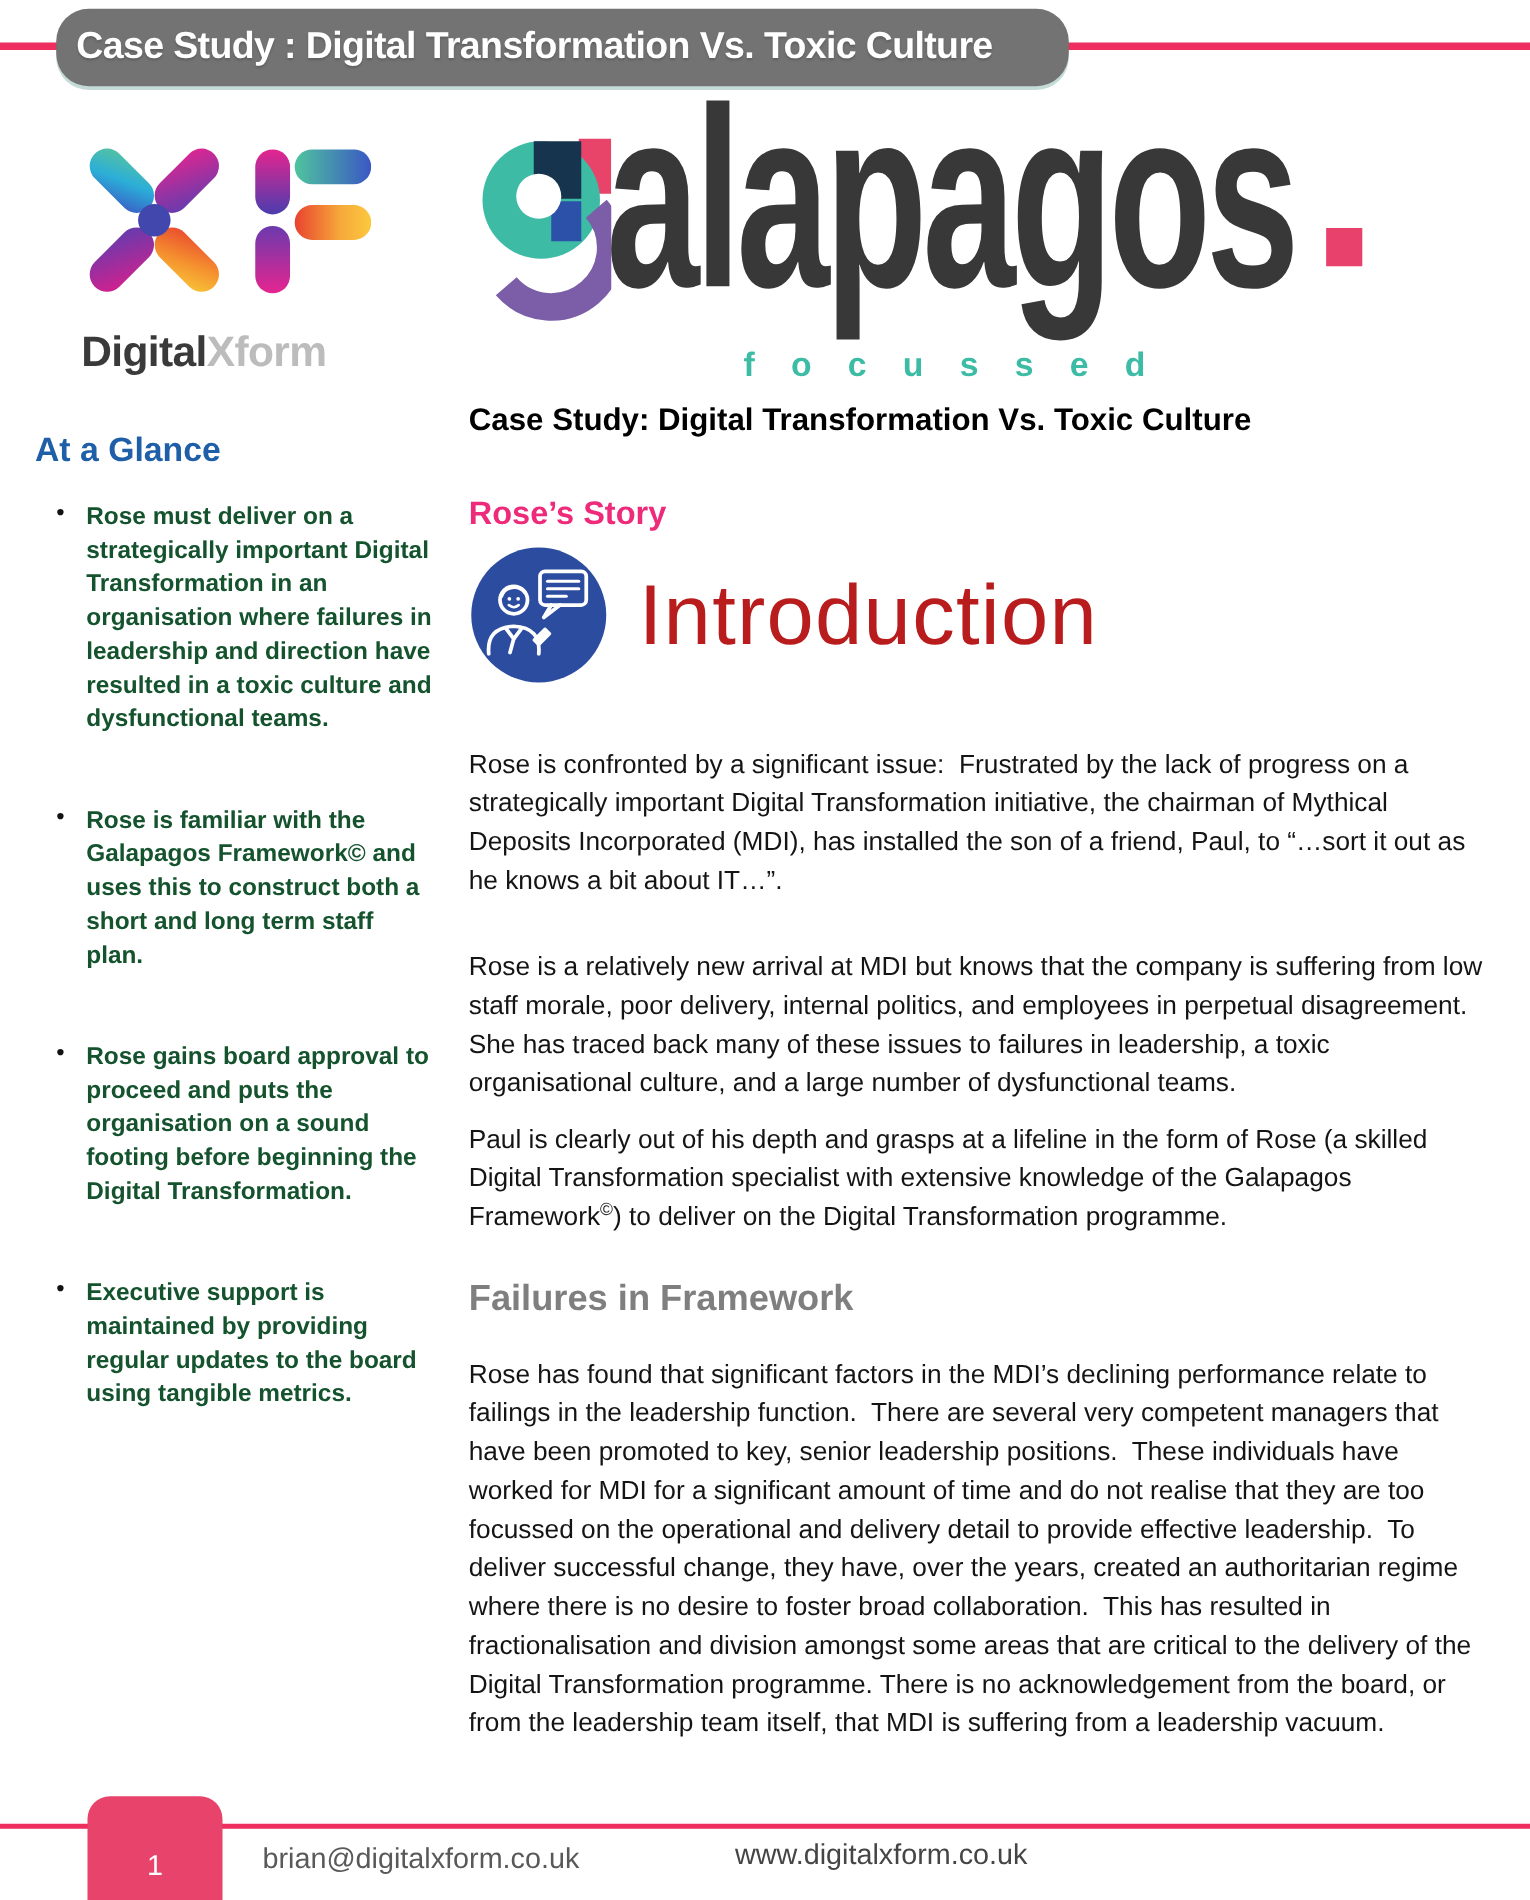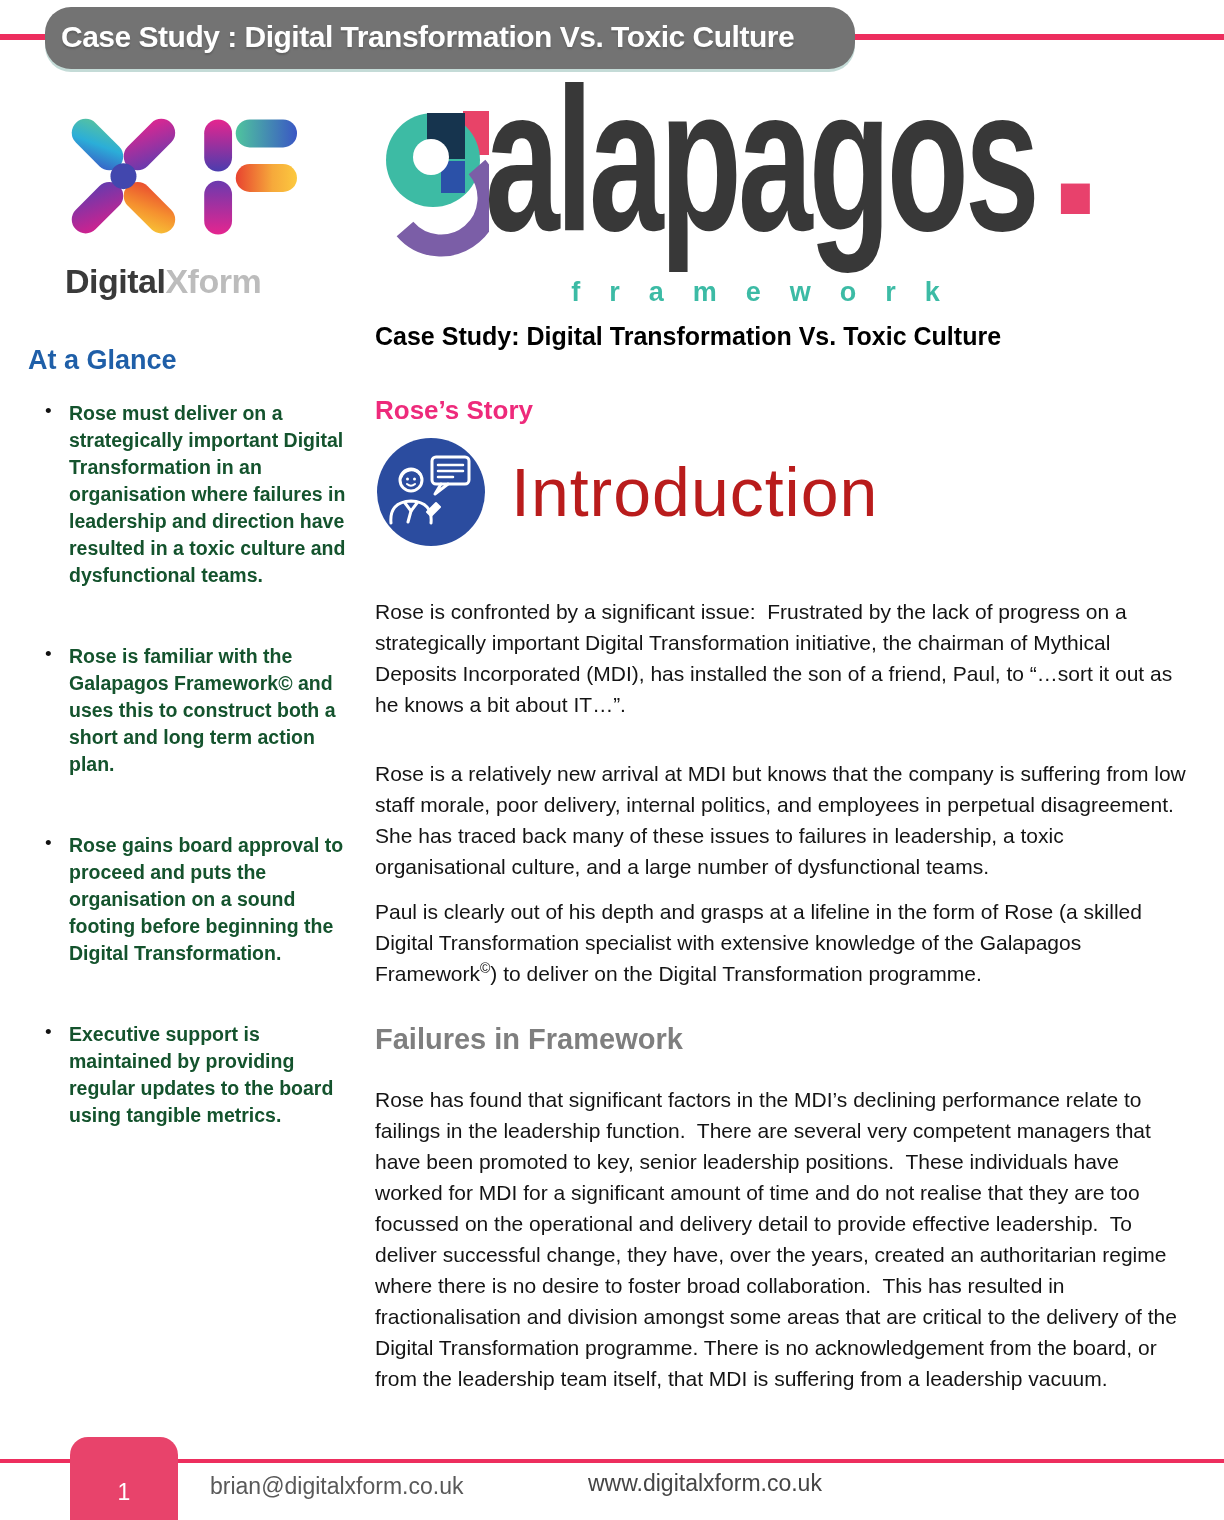--- a/index.html
+++ b/index.html
@@ -160,33 +160,33 @@
       <rect x="42" y="8" width="38" height="46" fill="#16344E"></rect>
       <path d="M92,62 A46,46 0 0 1 20,124" stroke="#7B5EA7" stroke-width="22" fill="none"></path>
       <rect x="56" y="56" width="24" height="32" fill="#2B51A8"></rect>
       <circle cx="46" cy="52" r="18" fill="#ffffff"></circle>
     </svg>
     <div class="gal-text-clip">
       <span class="gal-text">alapagos</span>
     </div>
     <span class="gal-dot">.</span>
   </div>
-  <div class="gal-sub">framework</div>
+  <div class="gal-sub">focussed</div>
 </div>
 
 <aside class="sidebar">
   <h2>At a Glance</h2>
   <ul>
     <li>
       <span class="marker">•</span>
       <span class="btxt">Rose must deliver on a strategically important Digital Transformation in an organisation where failures in leadership and direction have resulted in a toxic culture and dysfunctional teams.</span>
     </li>
     <li>
       <span class="marker">•</span>
-      <span class="btxt">Rose is familiar with the Galapagos Framework© and uses this to construct both a short and long term action plan.</span>
+      <span class="btxt">Rose is familiar with the Galapagos Framework© and uses this to construct both a short and long term staff plan.</span>
     </li>
     <li>
       <span class="marker">•</span>
       <span class="btxt">Rose gains board approval to proceed and puts the organisation on a sound footing before beginning the Digital Transformation.</span>
     </li>
     <li>
       <span class="marker">•</span>
       <span class="btxt">Executive support is maintained by providing regular updates to the board using tangible metrics.</span>
     </li>
   </ul>

